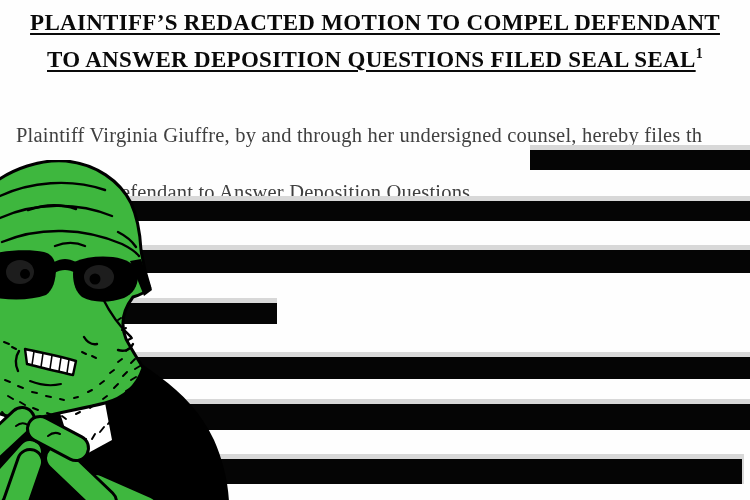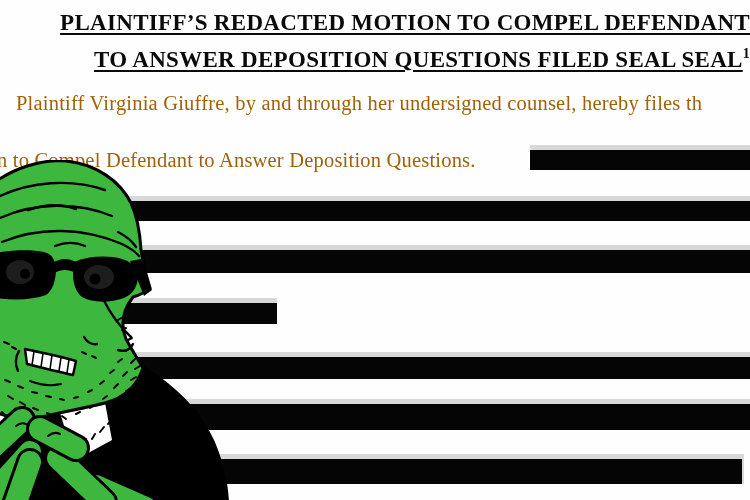--- a/index.html
+++ b/index.html
@@ -7,21 +7,21 @@
     position:relative;
     width:750px;height:500px;
     margin:0 auto;
     background:#fefefe;
     overflow:hidden;
     font-family:"Liberation Serif","DejaVu Serif",serif;
     color:#0a0a0a;
   }
   .title{
     position:absolute;left:0;right:0;top:4px;
-    text-align:right;
+    text-align:center;
     font-weight:bold;
     font-size:23px;
     line-height:37px;
     letter-spacing:0.3px;
     white-space:nowrap;
   }
   .title .u{
     text-decoration:underline;
     text-decoration-thickness:2px;
     text-underline-offset:3px;
@@ -29,21 +29,22 @@
   .title sup{
     font-size:14px;
     vertical-align:super;
     line-height:0;
   }
   .para-line{
     position:absolute;
     white-space:nowrap;
     font-size:20.5px;
     letter-spacing:0.2px;
-    color:#a16207;
+    color:#404040;
+    margin-top:32px;
   }
   .para-line-1{left:16px;top:92px;}
   .para-line-2{left:-3px;top:149px;}
   .redaction-layer{position:absolute;inset:0;}
   .redaction-bar{
     position:absolute;
     box-sizing:border-box;
   }
   .character{
     position:absolute;

